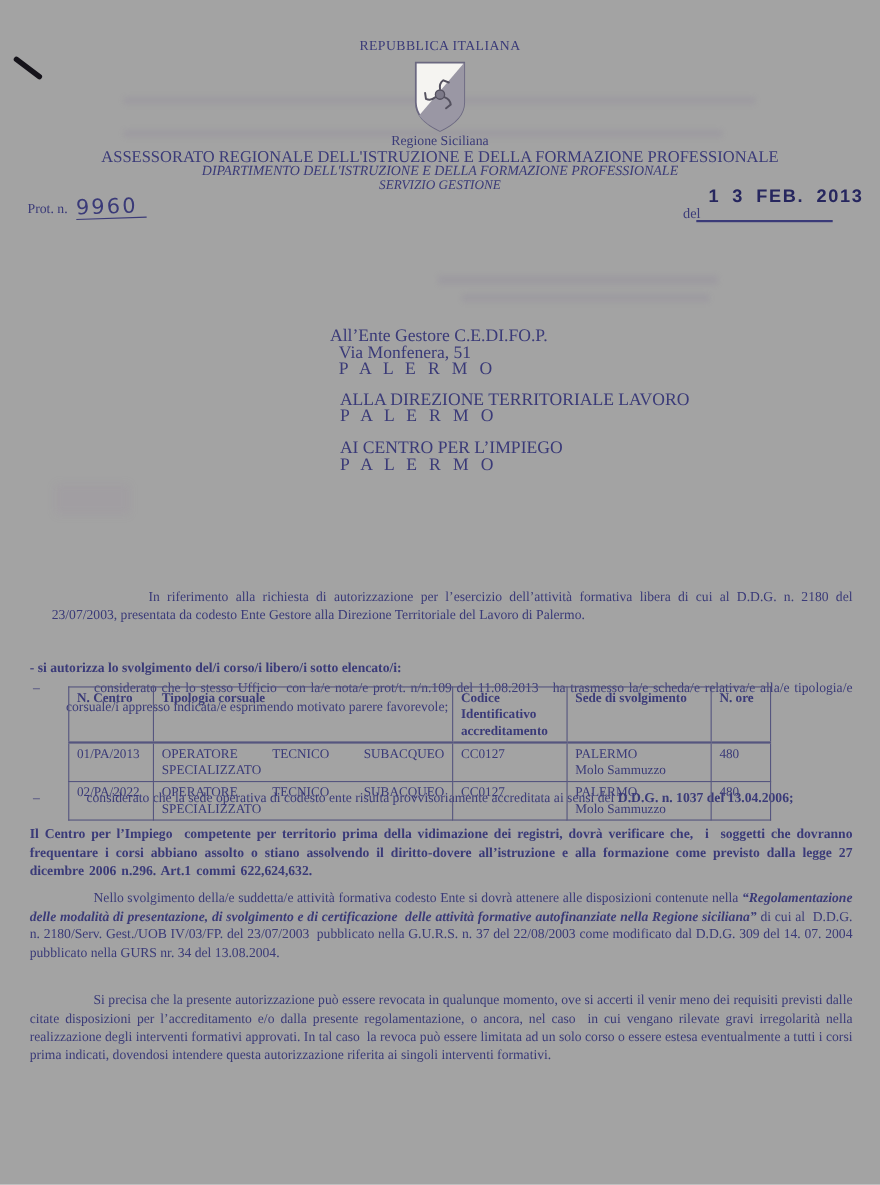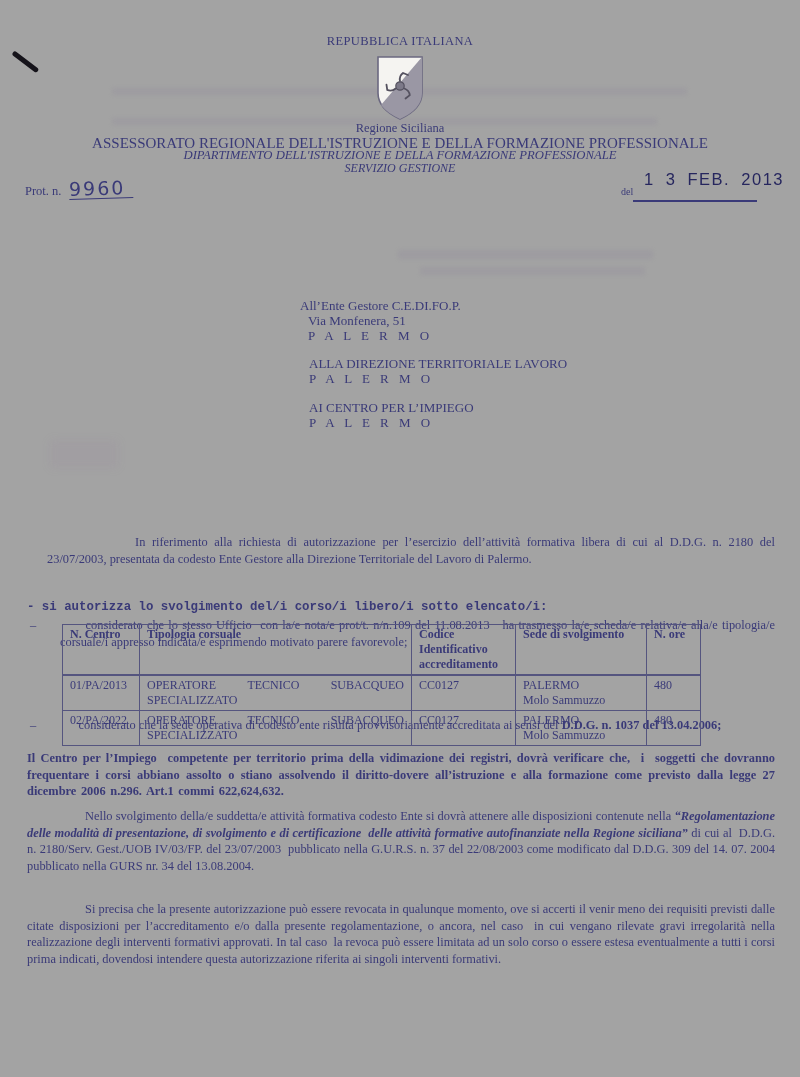--- a/index.html
+++ b/index.html
@@ -35,48 +35,48 @@
   .dipartimento{top:148px;font-size:12.7px;font-style:italic;}
   .servizio{top:161px;font-size:12px;font-style:italic;}
   
   .prot-row{position:absolute;left:25px;top:178px;font-size:12.5px;}
   .prot-number{
     display:inline-block;min-width:64px;margin-left:8px;
     font-family:"DejaVu Sans",sans-serif;font-size:19px;letter-spacing:2px;
     border-bottom:1.7px solid #3a3a78;
     transform:rotate(-2deg);line-height:20px;
   }
-  .del-label{position:absolute;left:621px;top:186px;font-size:10px;}
+  .del-label{position:absolute;left:621px;top:186px;font-size:13px;}
   .date-stamp{
     position:absolute;left:644px;top:170px;
-    font-family:"Liberation Sans",sans-serif;font-weight:normal;
+    font-family:"Liberation Sans",sans-serif;font-weight:bold;
     font-size:16.5px;letter-spacing:1.5px;word-spacing:5px;color:#26265e;
     white-space:nowrap;
   }
   .date-line{position:absolute;left:633px;top:200px;width:124px;height:1.6px;background:#3a3a78;}
   
   .subject{position:absolute;left:27px;top:227px;font-size:12.5px;line-height:15.5px;}
   .subject .l2{padding-left:48px;}
   
-  .recipients{position:absolute;left:300px;top:299px;font-size:13px;line-height:14.8px;}
+  .recipients{position:absolute;left:300px;top:299px;font-size:16px;line-height:14.8px;}
   .rec-group{margin-bottom:14px;}
   .rec-group.ind{padding-left:9px;}
   .rec-group .street{padding-left:8px;}
   .city{letter-spacing:3.5px;padding-left:8px;}
   .rec-group.ind .city{padding-left:0;}
   
   .block{position:absolute;left:27px;width:748px;text-align:justify;
          font-size:12.4px;line-height:16.6px;white-space:pre-wrap;}
   .b-intro{top:501px;}
   .p-indent-lg{text-indent:88px;margin-left:20px;}
   .p-indent{text-indent:58px;}
   .bullet{position:relative;padding-left:33px;}
   .bullet .marker{position:absolute;left:3px;}
   .bold{font-weight:bold;}
-  .b-authorize{top:599px;font-weight:bold;font-family:Liberation Mono, monospace;}
+  .b-authorize{top:599px;font-weight:bold;}
   .b-centro{top:750px;font-weight:bold;word-spacing:1.5px;}
   .b-svolg{top:808px;}
   .b-revoca{top:901px;}
   
   .course-table{
     position:absolute;left:62px;top:624px;border-collapse:collapse;
     font-size:12px;color:#3a3a78;table-layout:fixed;
   }
   .course-table th,.course-table td{
     border:1.4px solid #55557f;padding:2px 7px;vertical-align:top;text-align:left;

